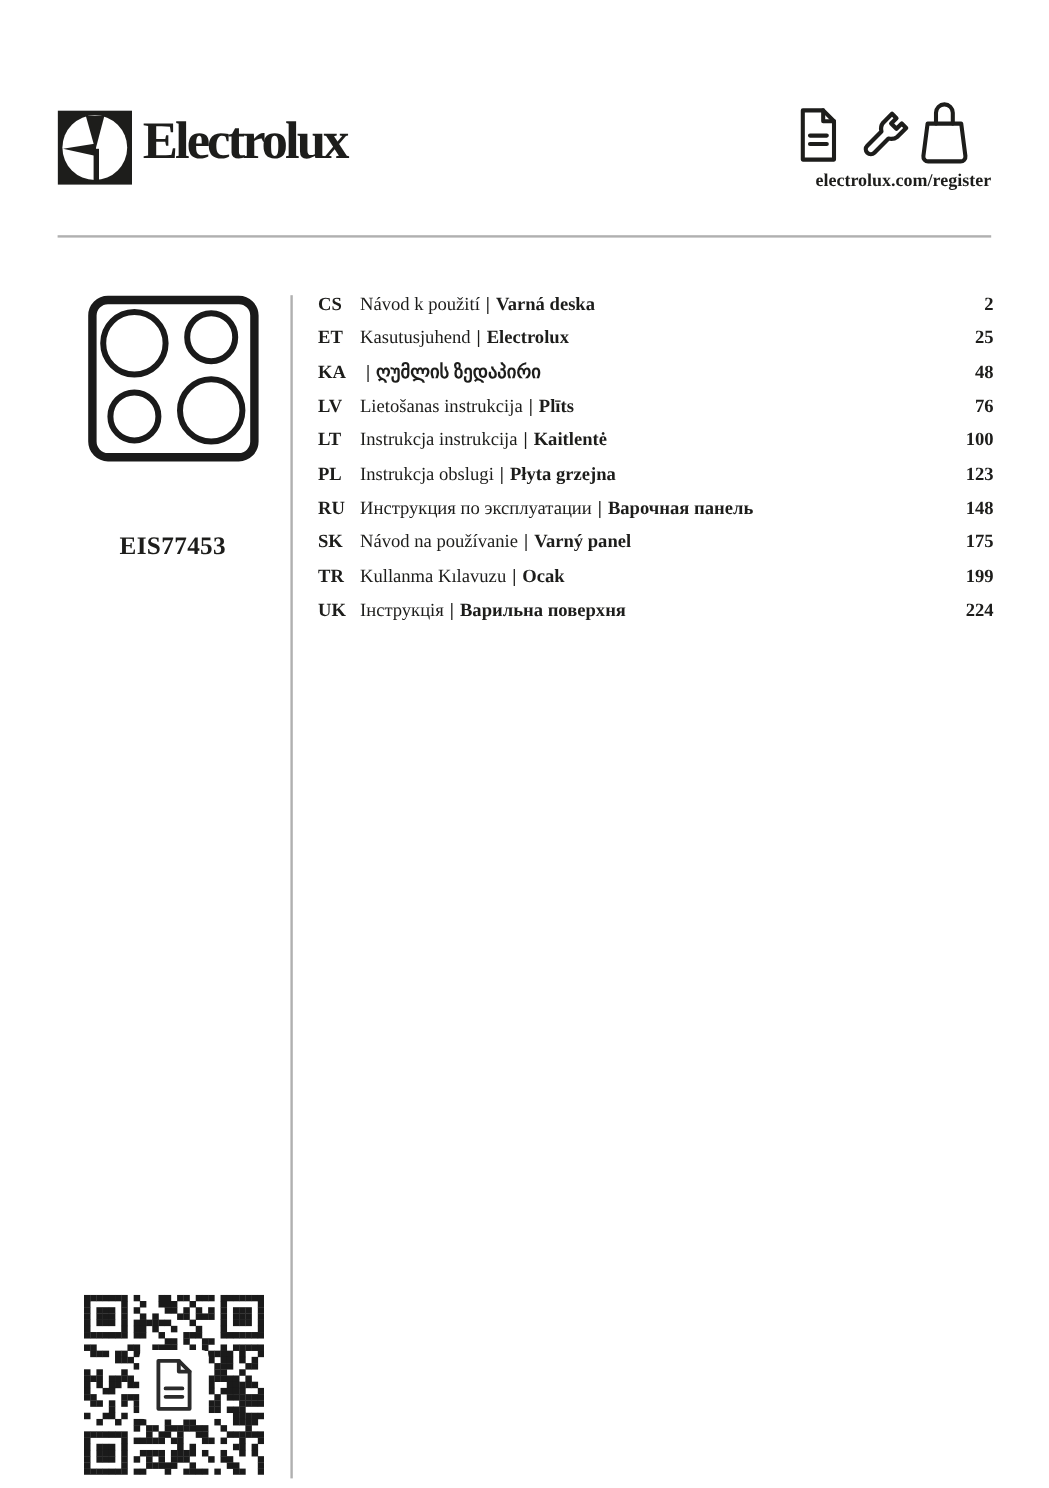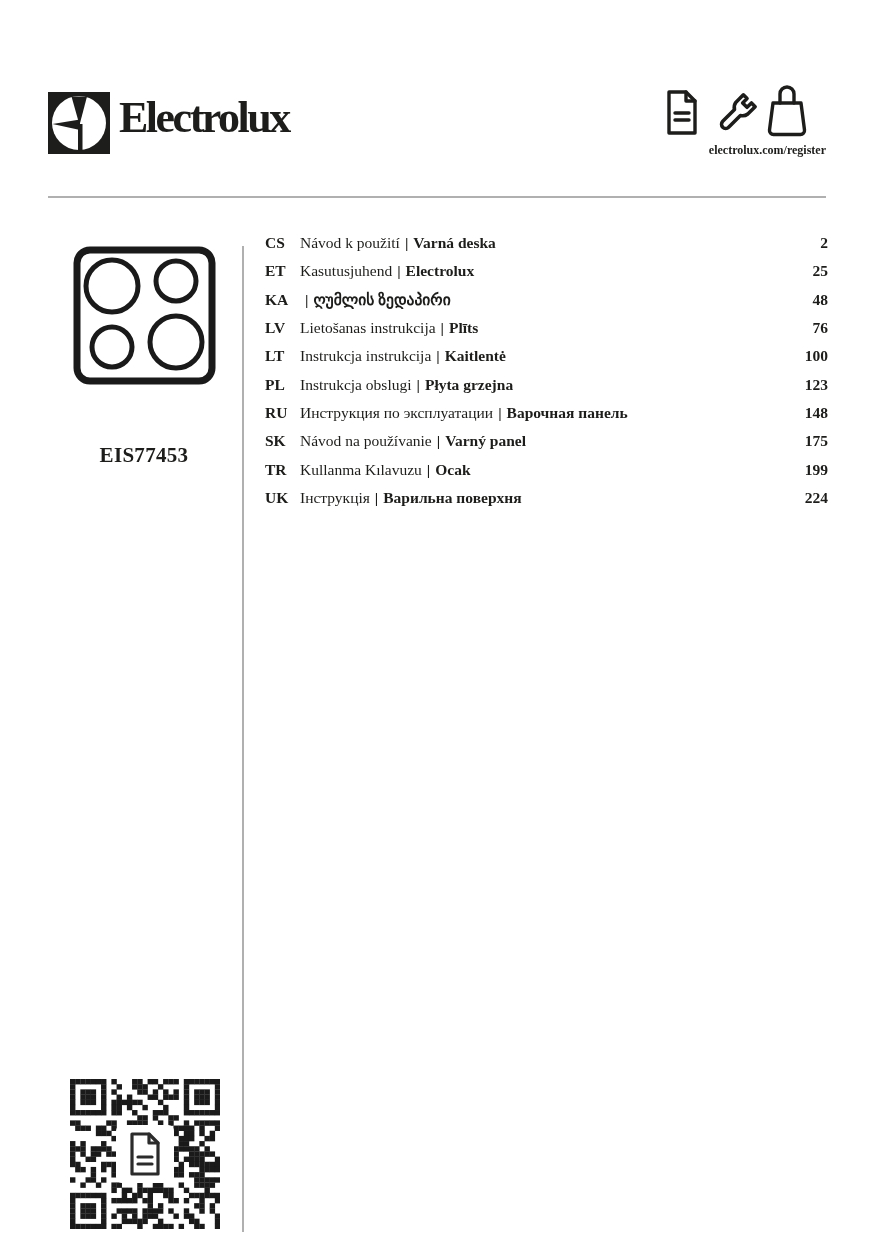--- a/index.html
+++ b/index.html
@@ -8,32 +8,32 @@
 
   
   .logo-mark{position:absolute;left:48px;top:48px;width:62px;height:62px;}
   .wordmark{position:absolute;left:119px;top:52px;font-size:44px;font-weight:bold;
             letter-spacing:-2.5px;color:#1d1d1b;line-height:1;}
   .hdr-icon{position:absolute;}
   .icon-doc{left:664px;top:45px;}
   .icon-wrench{left:711px;top:45px;}
   .icon-bag{left:763px;top:40px;}
   .register{position:absolute;top:99px;left:520px;width:306px;text-align:right;
-            font-size:12px;font-weight:bold;color:#1d1d1b;}
+            font-size:15px;font-weight:bold;color:#1d1d1b;}
 
   .hdivider{position:absolute;left:48px;top:152px;width:778px;height:2px;background:#b0b0b0;}
   .vdivider{position:absolute;left:242px;top:202px;width:2px;height:986px;background:#b0b0b0;}
 
   
   .hob{position:absolute;left:72px;top:201px;}
   .model{position:absolute;left:64px;top:399px;width:160px;text-align:center;
          font-size:21px;font-weight:bold;letter-spacing:.3px;}
 
   
-  .toc{position:absolute;left:265px;top:185px;width:563px;}
+  .toc{position:absolute;left:265px;top:196px;width:563px;}
   .toc-row{display:flex;align-items:center;height:28.3px;font-size:15.5px;white-space:nowrap;}
   .toc-code{font-weight:bold;width:35px;flex:none;}
   .toc-sep{font-weight:bold;margin:0 5px;}
   .toc-sub{font-weight:bold;}
   .toc-page{margin-left:auto;font-weight:bold;}
 
   
   .qr{position:absolute;left:70px;top:1035px;width:150px;height:150px;}
   .qr svg{display:block;}
   .qr-center{position:absolute;left:50%;top:50%;transform:translate(-50%,-50%);

